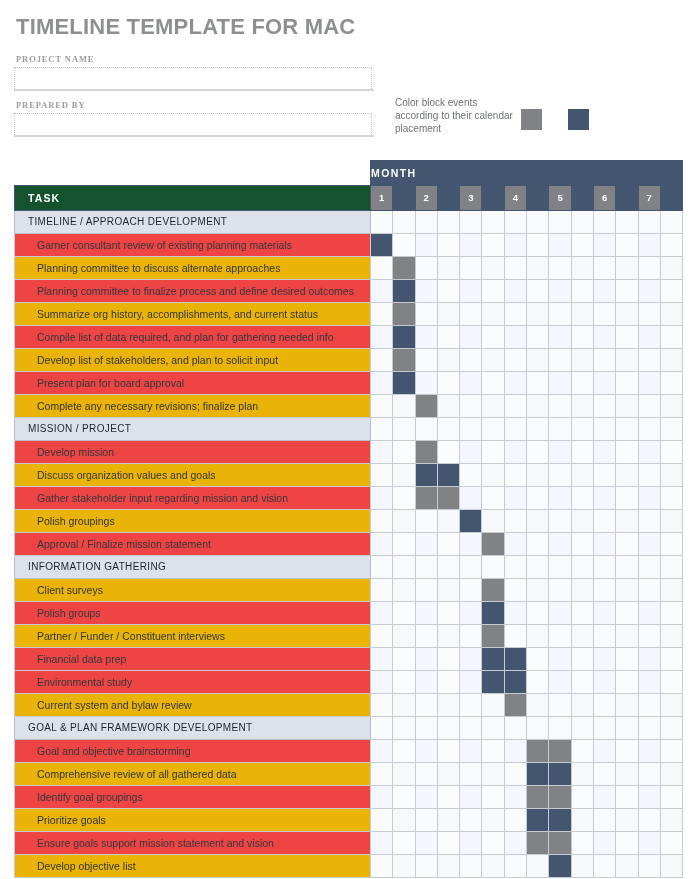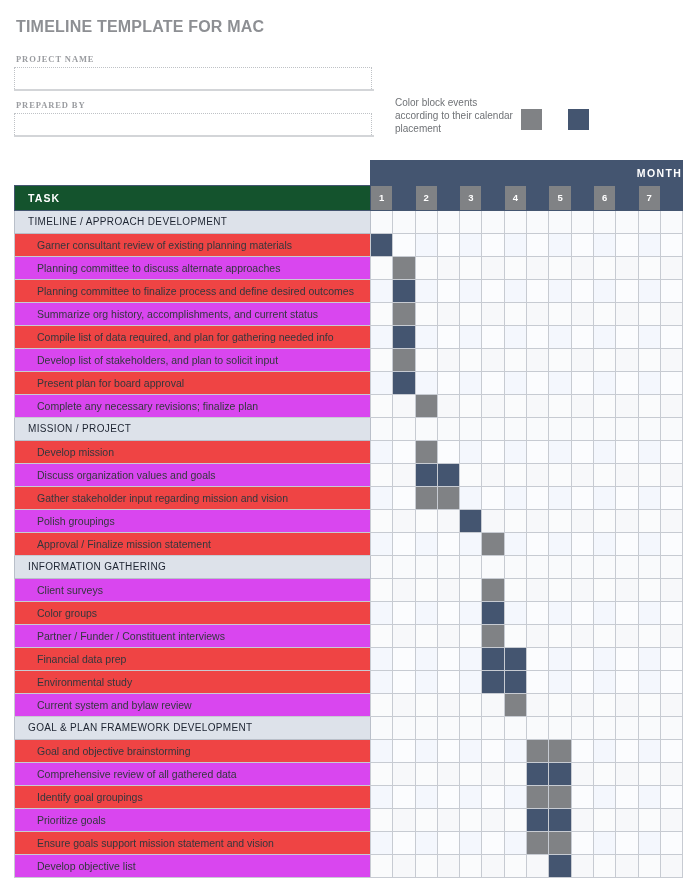--- a/index.html
+++ b/index.html
@@ -7,21 +7,21 @@
     width:697px;height:879px;
     background:#ffffff;
     font-family:"Liberation Sans", sans-serif;
     -webkit-font-smoothing:antialiased;
     overflow:hidden;
   }
   .page{position:relative;width:697px;height:879px;box-sizing:border-box;padding:0 14px;}
 
   
   .title{
-    font-size:16px;font-weight:bold;letter-spacing:.2px;
+    font-size:22px;font-weight:bold;letter-spacing:.2px;
     color:#8d8f93;margin:14px 0 4px 2px;line-height:26px;
   }
 
   
   .formwrap{margin-top:14px;width:360px;}
   .field-label{
     font-size:8.5px;font-weight:bold;letter-spacing:.9px;
     color:#9a9ca0;margin:0 0 3px 2px;text-transform:uppercase;font-family:Liberation Serif, serif;
   }
   .field-box{
@@ -55,21 +55,21 @@
     font-size:10.5px;
   }
   .table td,.table th{padding:0;margin:0;}
 
   col.c-task{width:356px;}
   col.c-m{width:22.3px;}
 
   
   .month-blank{background:#ffffff;border:none;}
   .month-head{
-    background:#445570;color:#ffffff;text-align:right;
+    background:#445570;color:#ffffff;text-align:left;
     font-size:10.5px;font-weight:bold;letter-spacing:1.4px;
     height:24px;line-height:24px;
     border:1px solid #445570;
   }
 
   
   .task-head{
     background:#14532d;color:#ffffff;
     font-size:10.5px;font-weight:bold;letter-spacing:1.1px;
     height:24px;line-height:24px;padding-left:13px !important;
@@ -93,21 +93,21 @@
   }
   .sec-cell{background:#f9fafc;height:22px;border:1px solid #c7cbd2;}
 
   
   .task-label{
     height:22px;line-height:22px;font-size:10.5px;color:#33373d;
     padding-left:22px !important;
     border:1px solid #c7cbd2;
   }
   .row-a .task-label{background:#ef4444;}
-  .row-b .task-label{background:#d946ef;margin-left:28px;}
+  .row-b .task-label{background:#eab308;margin-left:28px;}
   .cell{height:22px;border:1px solid #c7cbd2;}
   .row-a .cell{background:#f4f7fd;}
   .row-b .cell{background:#fafbfc;}
   .row-a .cell.alt{background:#fbfcfe;}
   .row-b .cell.alt{background:#f7f8fa;}
   .cell.gray{background:#808285 !important;}
   .cell.navy{background:#445570 !important;}
 </style>
 </head>
 <body>
@@ -461,21 +461,21 @@
           <td class="cell"></td>
           <td class="cell alt"></td>
           <td class="cell"></td>
           <td class="cell alt"></td>
           <td class="cell"></td>
           <td class="cell alt"></td>
           <td class="cell"></td>
           <td class="cell alt"></td>
         </tr>
         <tr class="row-a">
-          <td class="task-label">Color groups</td>
+          <td class="task-label">Polish groups</td>
           <td class="cell"></td>
           <td class="cell alt"></td>
           <td class="cell"></td>
           <td class="cell alt"></td>
           <td class="cell"></td>
           <td class="cell alt navy"></td>
           <td class="cell"></td>
           <td class="cell alt"></td>
           <td class="cell"></td>
           <td class="cell alt"></td>

